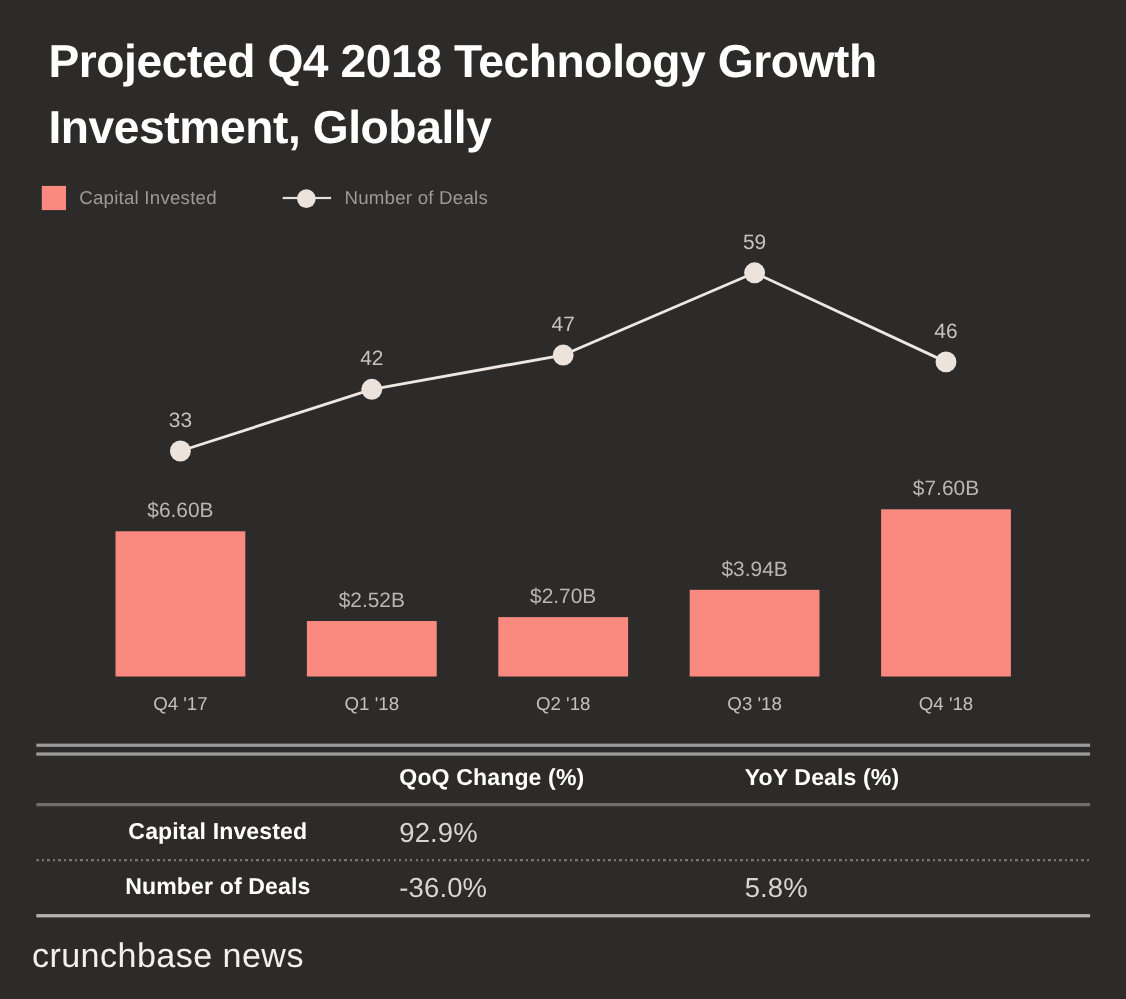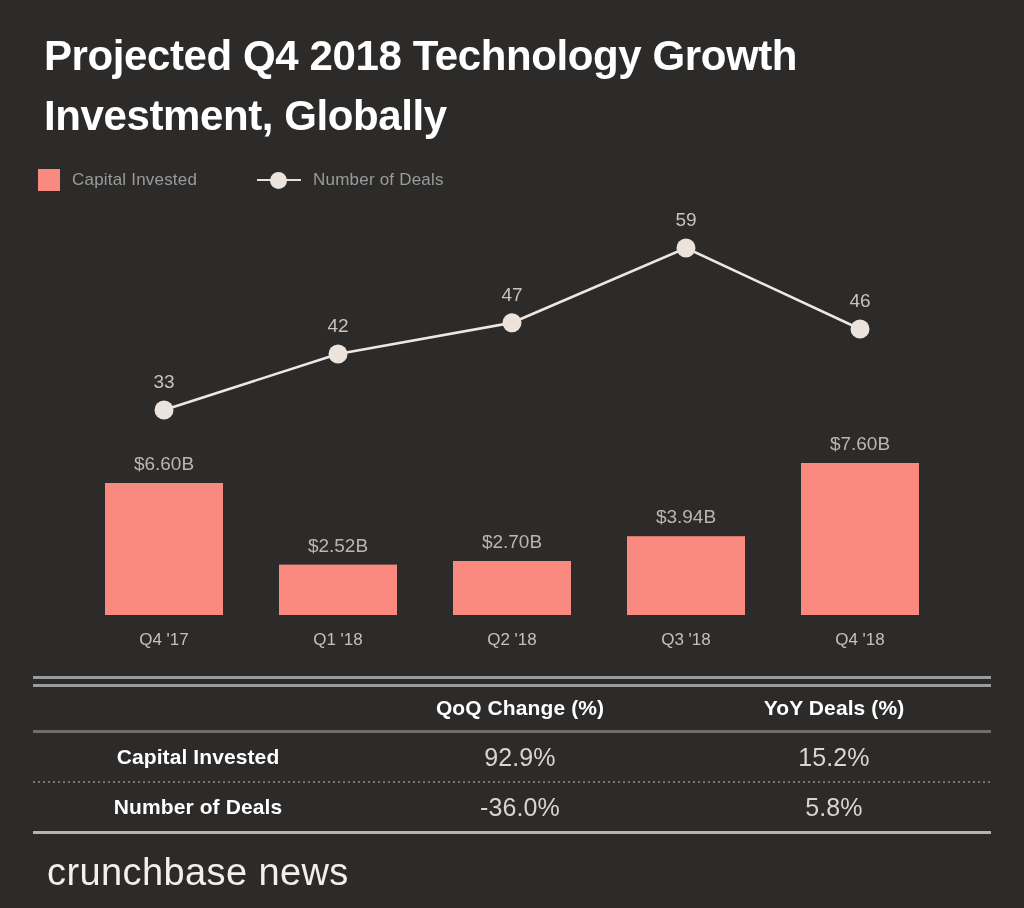--- a/index.html
+++ b/index.html
@@ -146,21 +146,20 @@
   .col-label {
     width: 330px;
     text-align: center;
     font-size: 21px;
     font-weight: bold;
     color: #ffffff;
     letter-spacing: 0.1px;
   }
   .col-qoq, .col-yoy {
     width: 314px;
-    text-align: center;
     font-size: 21px;
     font-weight: bold;
     color: #ffffff;
     letter-spacing: 0.1px;
   }
   .tbl-data-row .col-qoq,
   .tbl-data-row .col-yoy {
     font-weight: normal;
     font-size: 25px;
     color: #d7d4d1;
@@ -174,24 +173,24 @@
     background: #b5b2af;
   }
   .rule-dotted {
     height: 2px;
     background-image: repeating-linear-gradient(to right, #7a7877 0, #7a7877 2px, transparent 2px, transparent 5px);
   }
 
   
   #footer-brand {
     position: absolute;
-    left: 47px;
+    left: 29px;
     top: 851px;
     font-family: "Liberation Sans", sans-serif;
-    font-size: 38px;
+    font-size: 31px;
     font-weight: normal;
     letter-spacing: 0.4px;
     color: #f2f0ee;
   }
 </style>
 </head>
 <body>
 
 <div id="page">
 
@@ -253,21 +252,20 @@
       <div class="col-label"></div>
       <div class="col-qoq">QoQ Change (%)</div>
       <div class="col-yoy">YoY Deals (%)</div>
     </div>
 
     <div class="rule-solid"></div>
 
     <div class="tbl-data-row">
       <div class="col-label">Capital Invested</div>
       <div class="col-qoq">92.9%</div>
-      <div class="col-yoy">15.2%</div>
     </div>
 
     <div class="rule-dotted"></div>
 
     <div class="tbl-data-row">
       <div class="col-label">Number of Deals</div>
       <div class="col-qoq">-36.0%</div>
       <div class="col-yoy">5.8%</div>
     </div>
 

